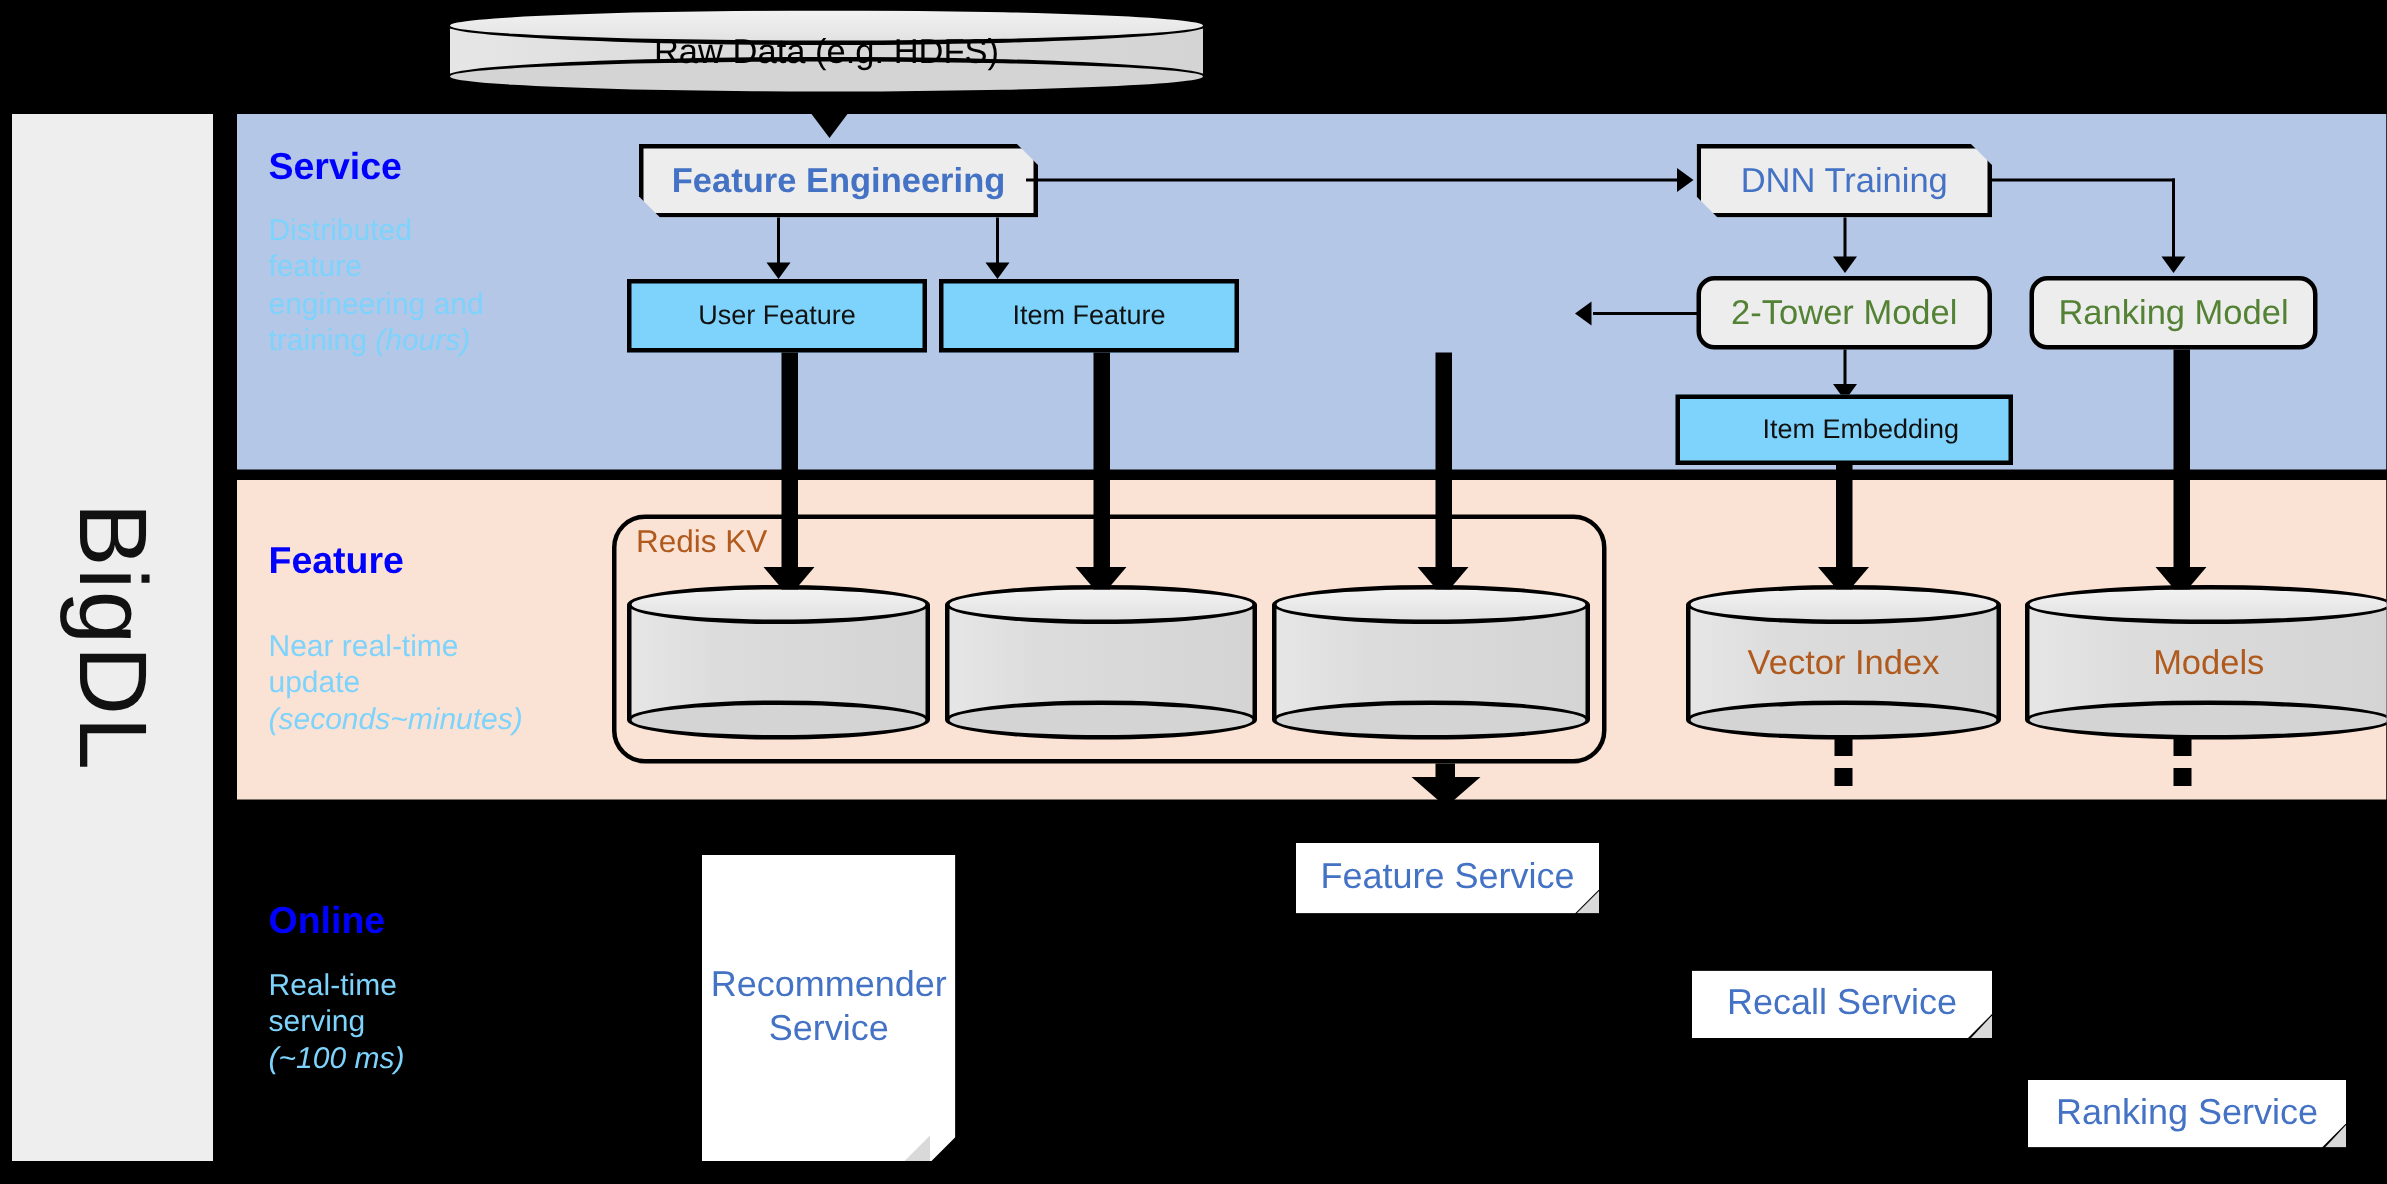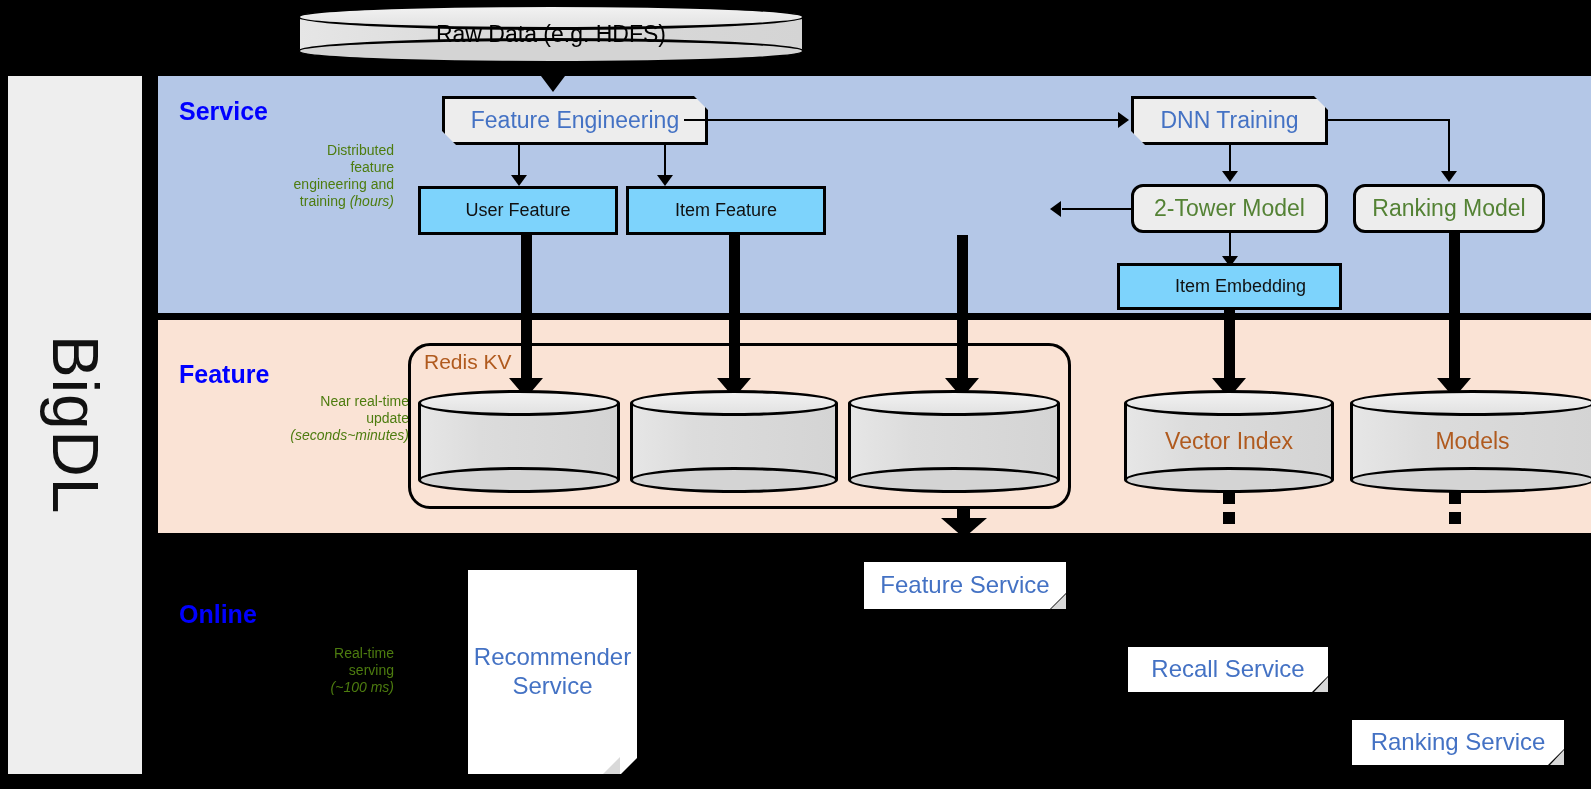--- a/index.html
+++ b/index.html
@@ -17,21 +17,21 @@
   #bigdl-text{position:absolute;left:0;top:0;width:134px;height:698px;
     display:flex;align-items:center;justify-content:center;}
   #bigdl-text span{
     writing-mode:vertical-rl;
     font-size:64px;color:#111;font-family:"Liberation Sans",sans-serif;
     letter-spacing:1px;line-height:1;
   }
 
   
   .band-title{position:absolute;font-size:25px;color:#0000ff;font-weight:bold;white-space:nowrap;}
-  .band-desc{position:absolute;font-size:14px;color:#4d7c0f;line-height:1.22;width:215px;text-align:right;}
+  .band-desc{position:absolute;font-size:20px;color:#7dd3fc;line-height:1.22;width:215px;}
   .band-desc i{font-style:italic;}
 
   
   .gbox{position:absolute;box-sizing:border-box;display:flex;align-items:center;justify-content:center;text-align:center;}
 
   
   .greybox{background:#7dd3fc;border:3px solid #000;color:#111;font-size:18px;}
   
   .flagbox{background:#ededed;border:3px solid #000;font-size:23px;}
   .flag-tr{ 
@@ -108,21 +108,21 @@
   <div class="ahead-down" style="left:541px;top:76px;border-left-width:12px;border-right-width:12px;border-top-width:16px;"></div>
 
   <div class="band-title" style="left:179px;top:97px;">Service</div>
   <div class="band-desc" style="left:179px;top:142px;">
     <span>Distributed</span><br>
     <span>feature</span><br>
     <span>engineering and</span><br>
     <span>training </span><i>(hours)</i>
   </div>
 
-  <div class="gbox flagbox flag-tr blue-txt" style="left:442px;top:96px;width:266px;height:49px;">
+  <div class="gbox flagbox flag-tr blue-txt" style="left:426px;top:96px;width:266px;height:49px;font-weight:bold;">
     <span>Feature Engineering</span>
   </div>
 
   <div class="gbox flagbox flag-tr blue-txt" style="left:1131px;top:96px;width:197px;height:49px;">
     <span>DNN Training</span>
   </div>
 
   <div class="ln hline" style="left:684px;top:119px;width:434px;"></div>
   <div class="ahead-right" style="left:1118px;top:112px;"></div>
 
@@ -175,21 +175,21 @@
   <div class="ln fat" style="left:957px;top:235px;width:11px;height:162px;"></div>
   <div class="ahead-down-big" style="left:945px;top:378px;"></div>
 
   <div class="ln fat" style="left:1224px;top:310px;width:11px;height:87px;"></div>
   <div class="ahead-down-big" style="left:1212px;top:378px;"></div>
 
   <div class="ln fat" style="left:1449px;top:233px;width:11px;height:164px;"></div>
   <div class="ahead-down-big" style="left:1437px;top:378px;"></div>
 
   <div class="band-title" style="left:179px;top:360px;">Feature</div>
-  <div class="band-desc" style="left:179px;top:393px;width:230px;">
+  <div class="band-desc" style="left:179px;top:419px;width:230px;">
     <span>Near real-time</span><br>
     <span>update</span><br>
     <i>(seconds~minutes)</i>
   </div>
 
   <div id="redis-box"></div>
   <div id="redis-lbl">Redis KV</div>
 
   <div class="cyl" style="left:418px;top:390px;width:202px;height:103px;">
     <div class="body"></div>

